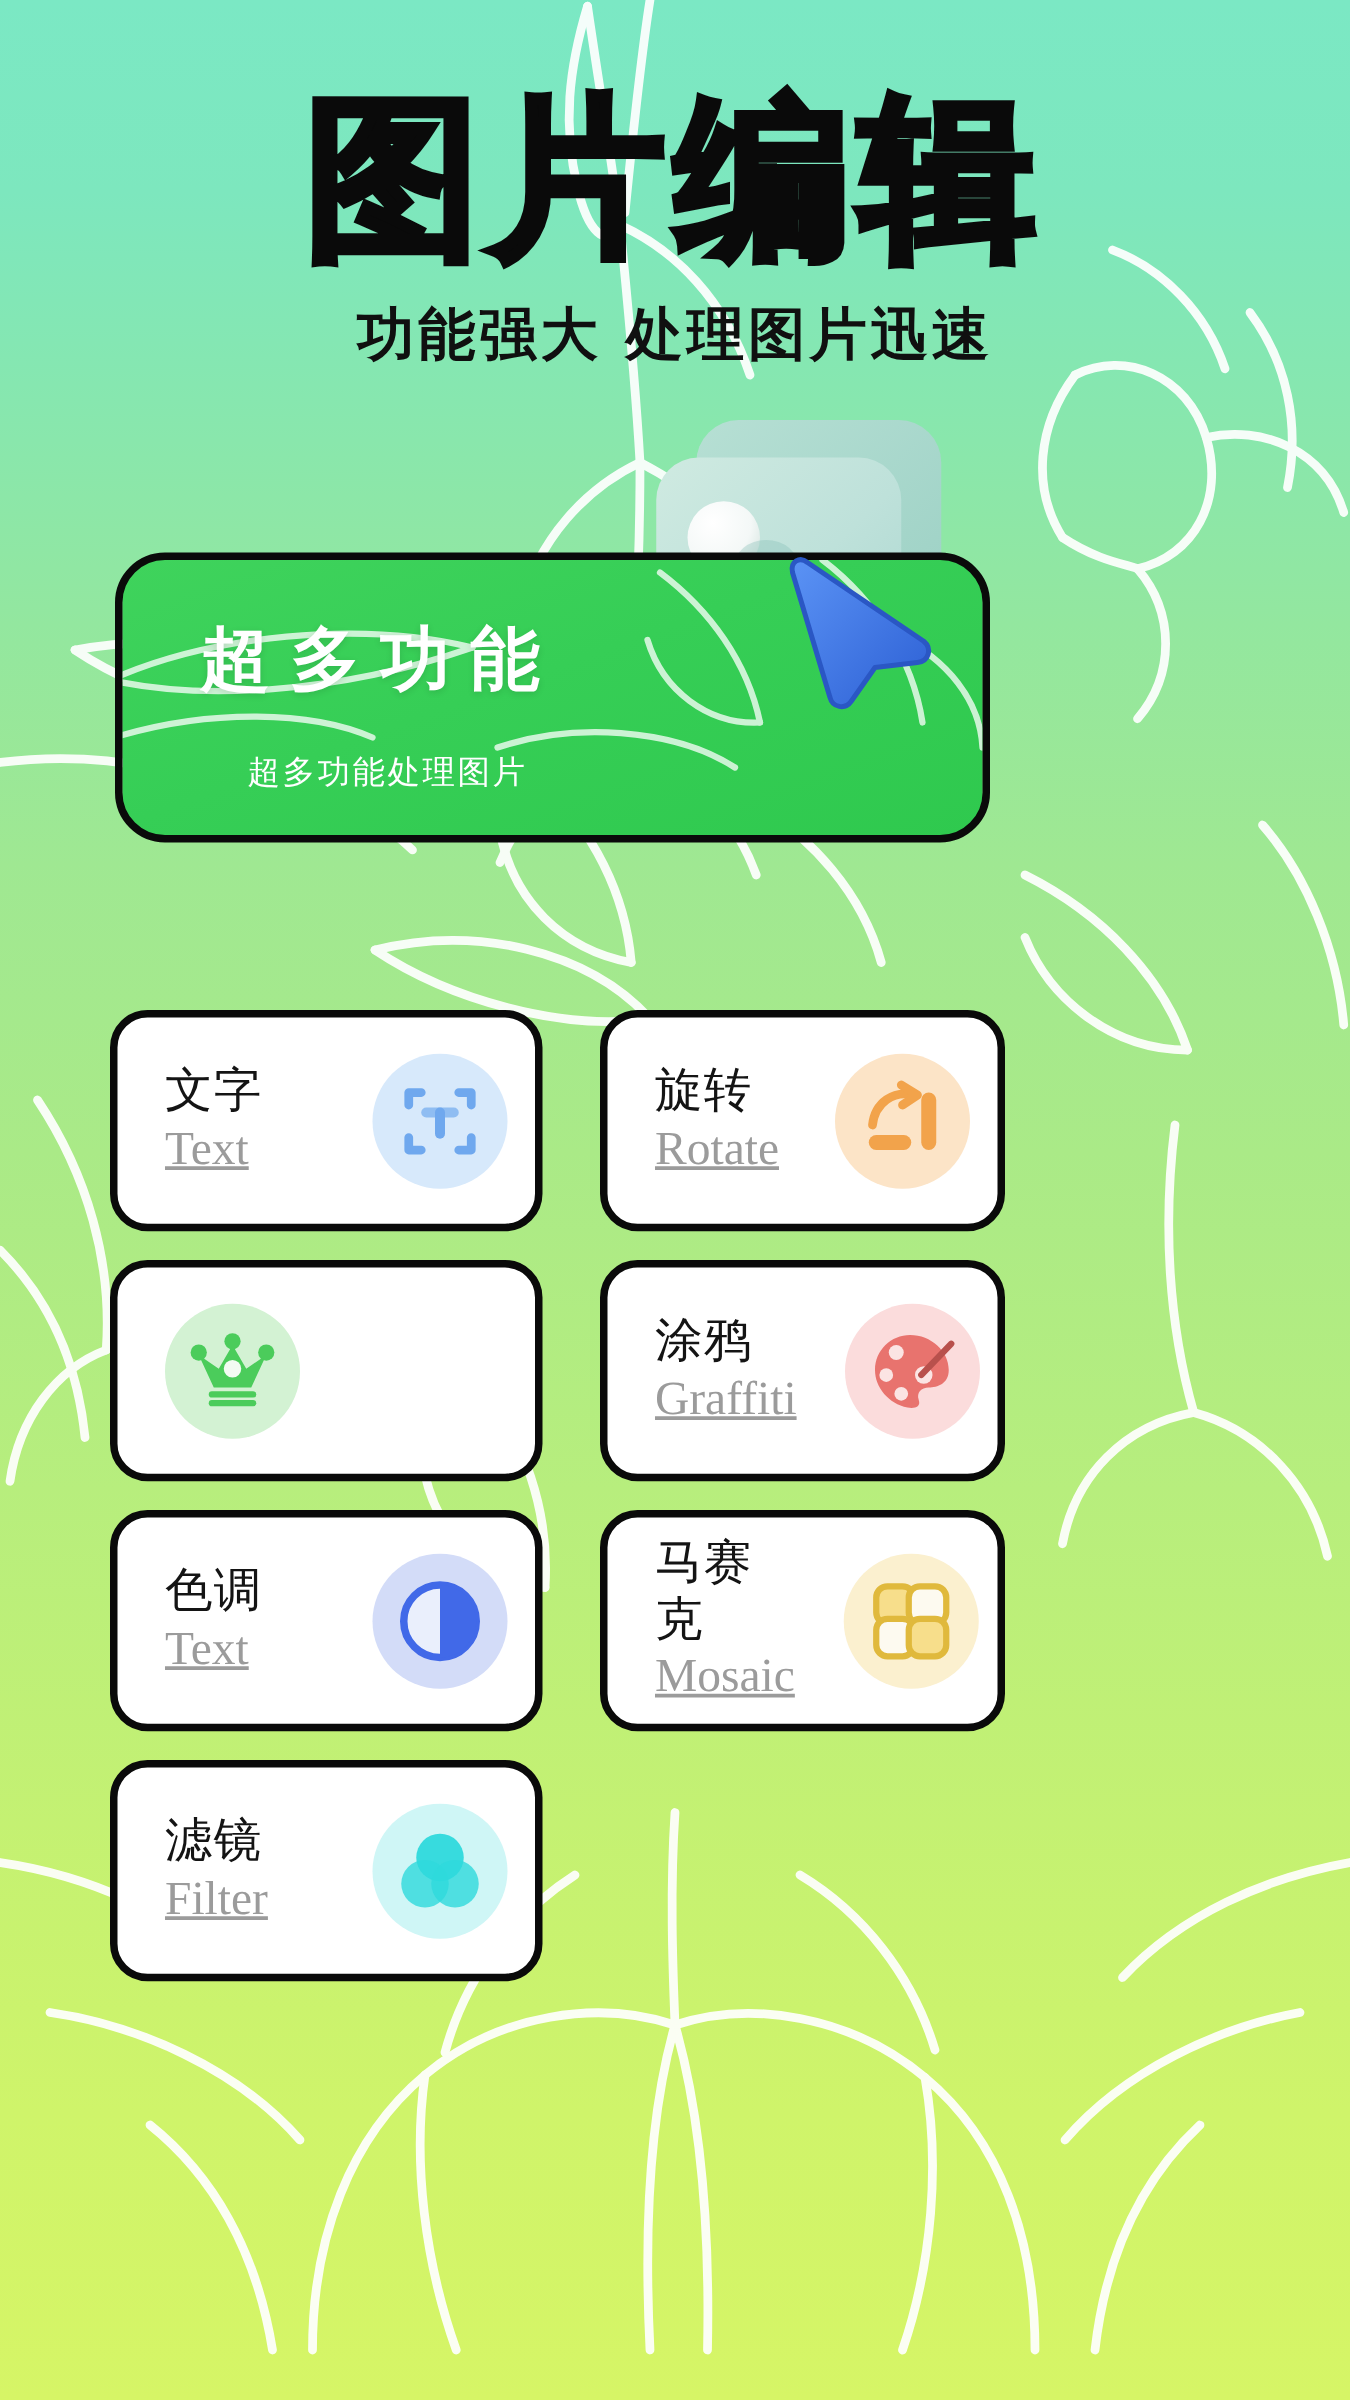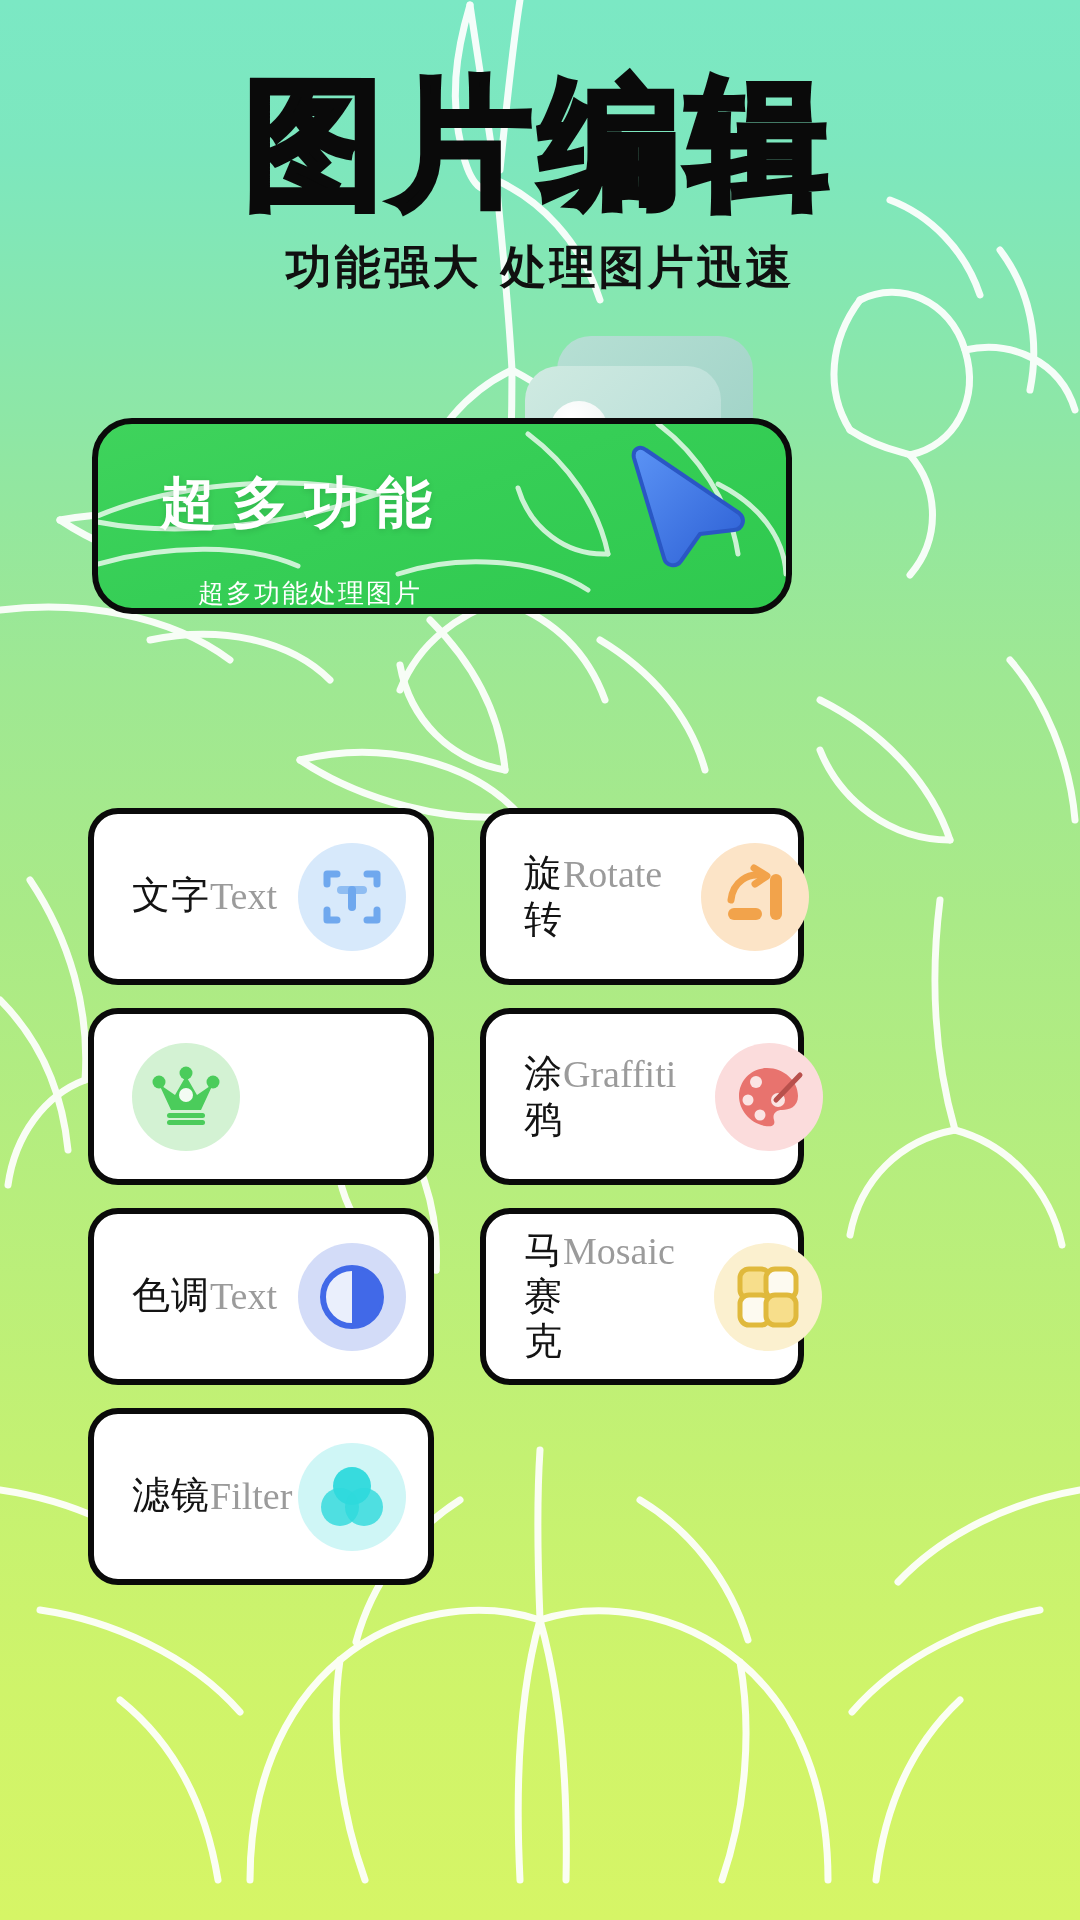--- a/index.html
+++ b/index.html
@@ -54,22 +54,22 @@
   
   .hero-art {
     position:absolute;
     left:505px; top:318px;
     width:300px; height:300px;
   }
 
   
   .banner {
     position:absolute;
-    left:92px; top:418px;
-    width:700px; height:196px;
+    left:92px; top:442px;
+    width:700px; height:232px;
     border:6px solid #0a0a0a;
     border-radius:40px;
     background:linear-gradient(160deg,#3FD35C 0%,#36CE56 45%,#2FC94E 100%);
     overflow:hidden;
   }
   .banner-leaves { position:absolute; inset:0; }
   .banner-main {
     position:absolute; left:62px; top:42px;
     font-family:"DejaVu Sans","Liberation Sans",sans-serif;
     font-size:56px; font-weight:700; color:#ffffff;
@@ -103,32 +103,33 @@
     position:relative;
     height:177px;
     background:#ffffff;
     border:6px solid #0a0a0a;
     border-radius:30px;
     display:flex;
     align-items:center;
     padding:0 22px 0 38px;
     justify-content:space-between;
   }
-  .card-text { display:flex; justify-content:center; }
+  .card-text { display:flex; flex-direction:column; justify-content:center; }
   .card-cn {
     font-family:"DejaVu Sans","Liberation Sans",sans-serif;
     font-size:38px; font-weight:400; color:#141414;
     letter-spacing:1px;
     line-height:1.2;
   }
   .card-en {
     font-family:"Liberation Serif","DejaVu Serif",serif;
     font-size:38px; font-weight:400; color:#9b9b9b;
     line-height:1.25;
     margin-top:0;
+    text-decoration:underline;
   }
   .card-icon {
     width:108px; height:108px;
     border-radius:50%;
     display:flex; align-items:center; justify-content:center;
     flex:0 0 auto;
   }
   .card-icon svg { display:block; }
 </style>
 </head>

